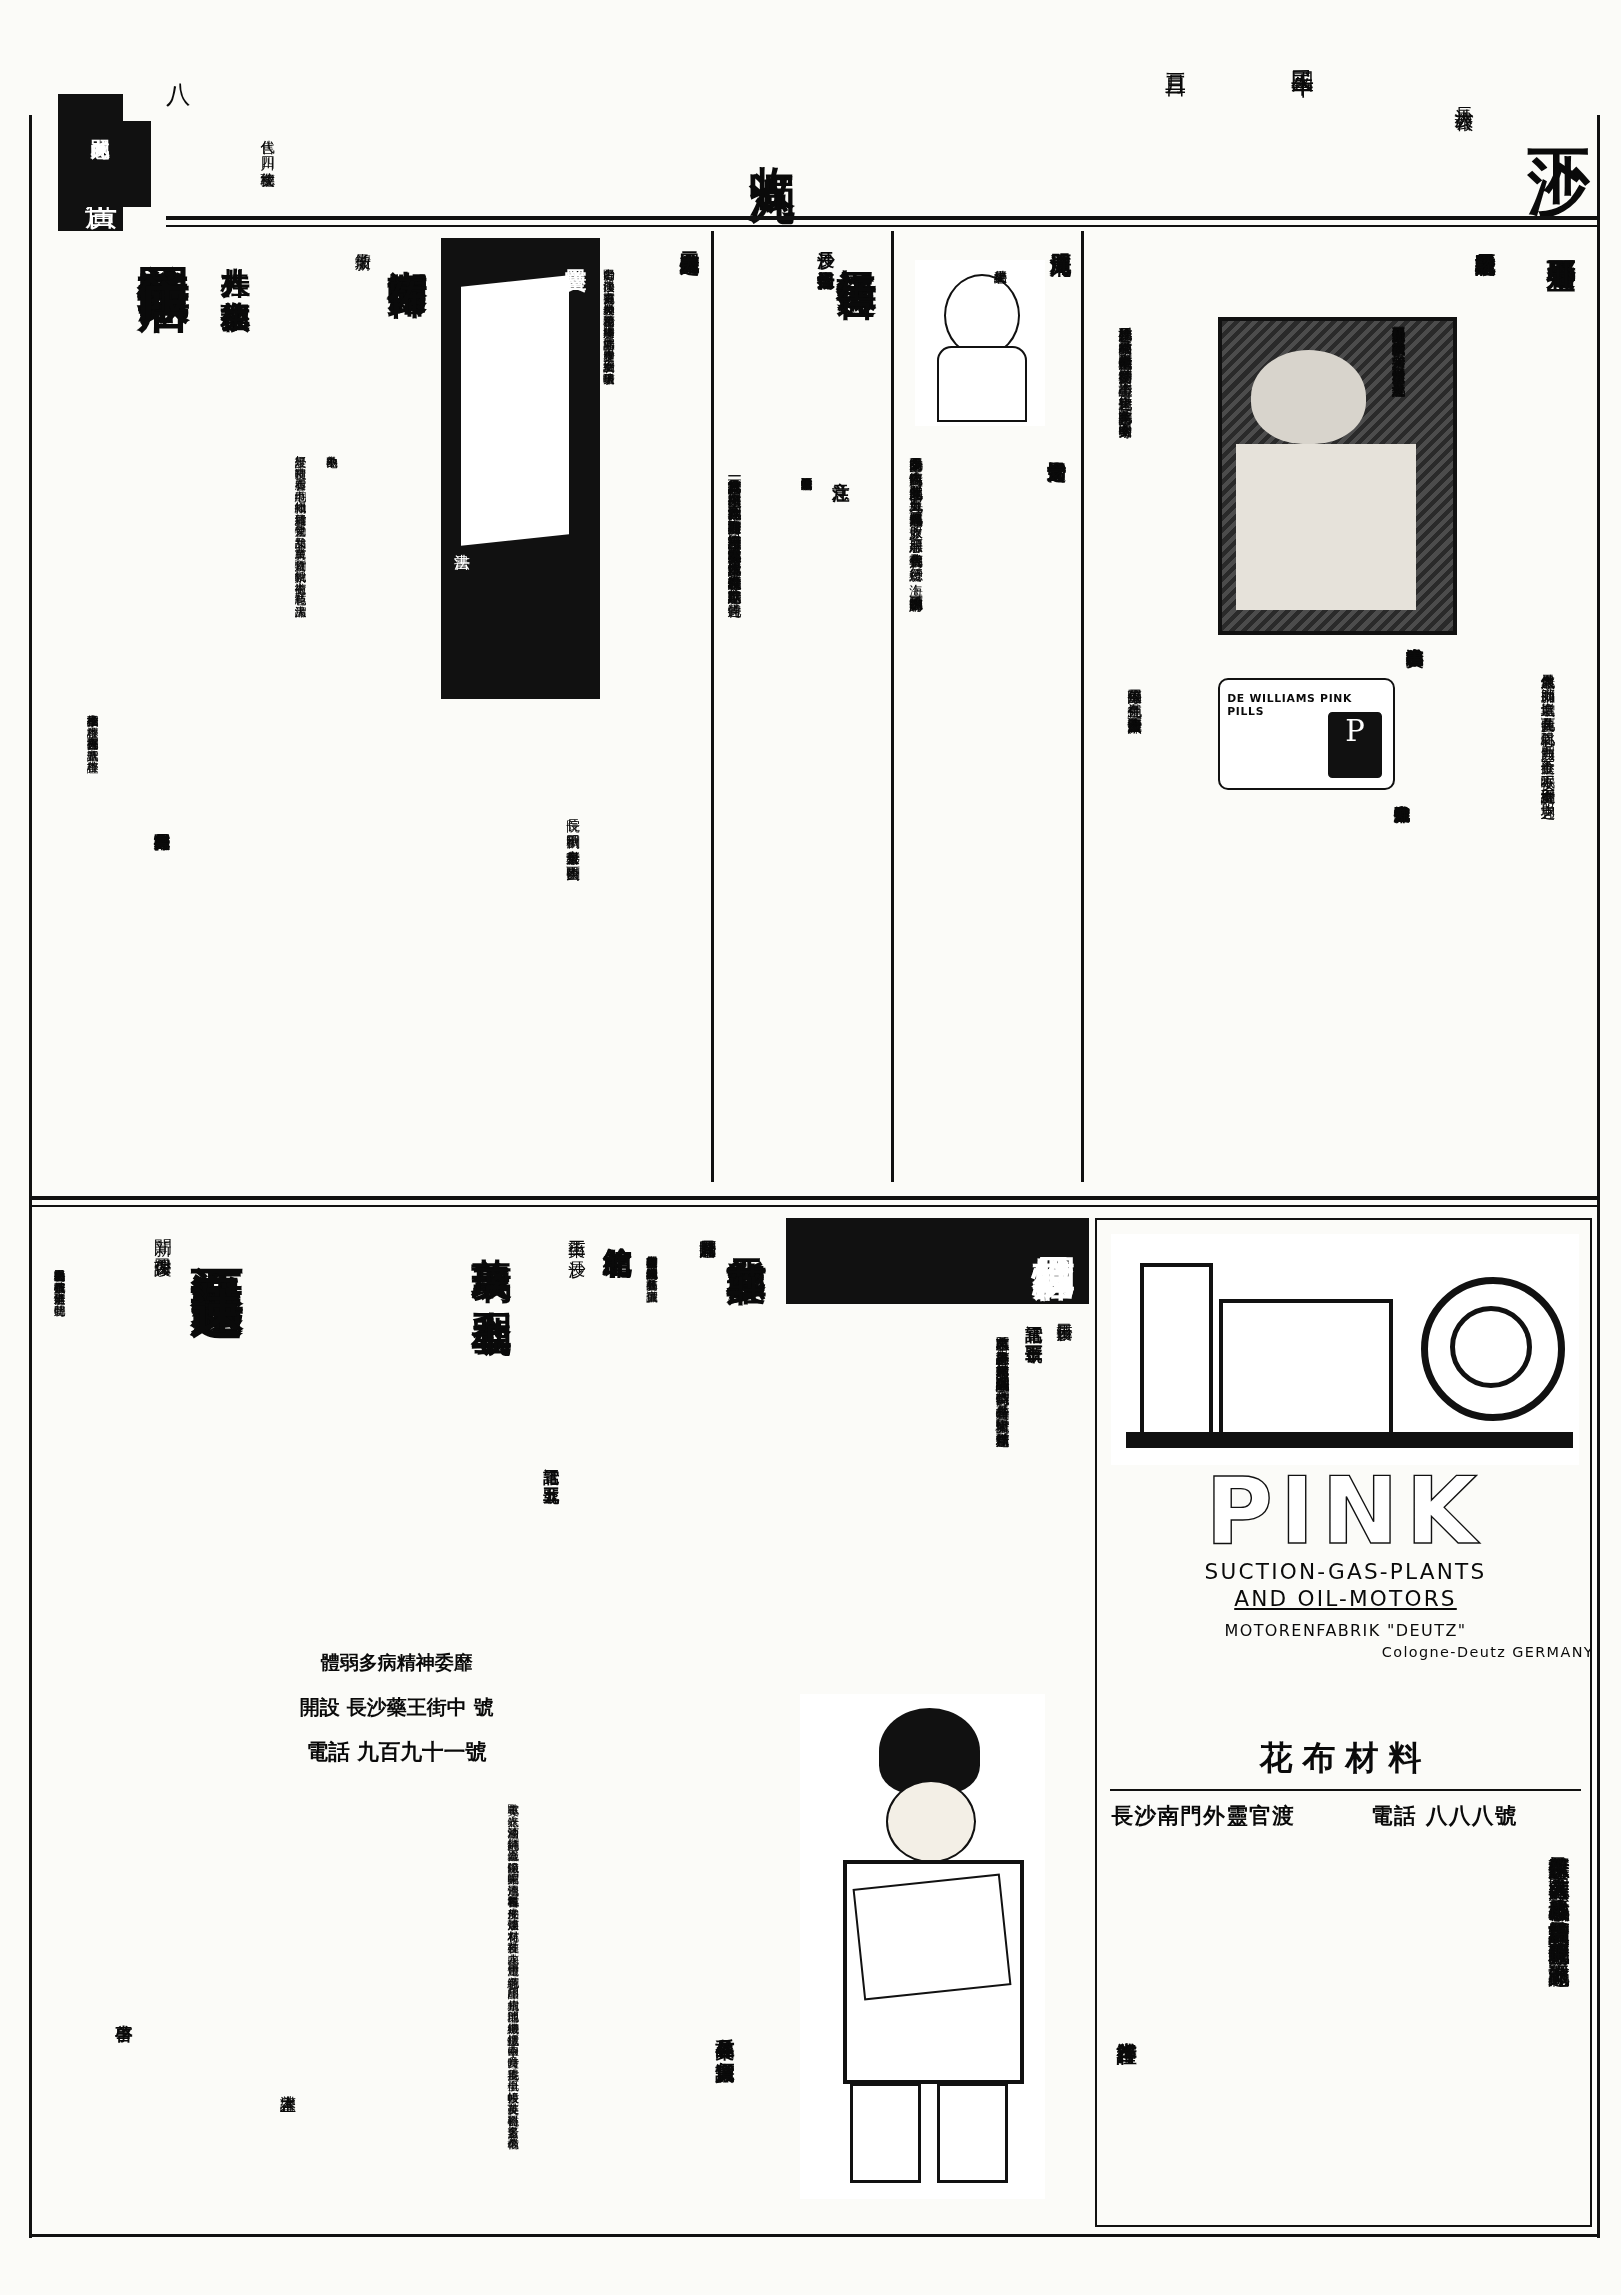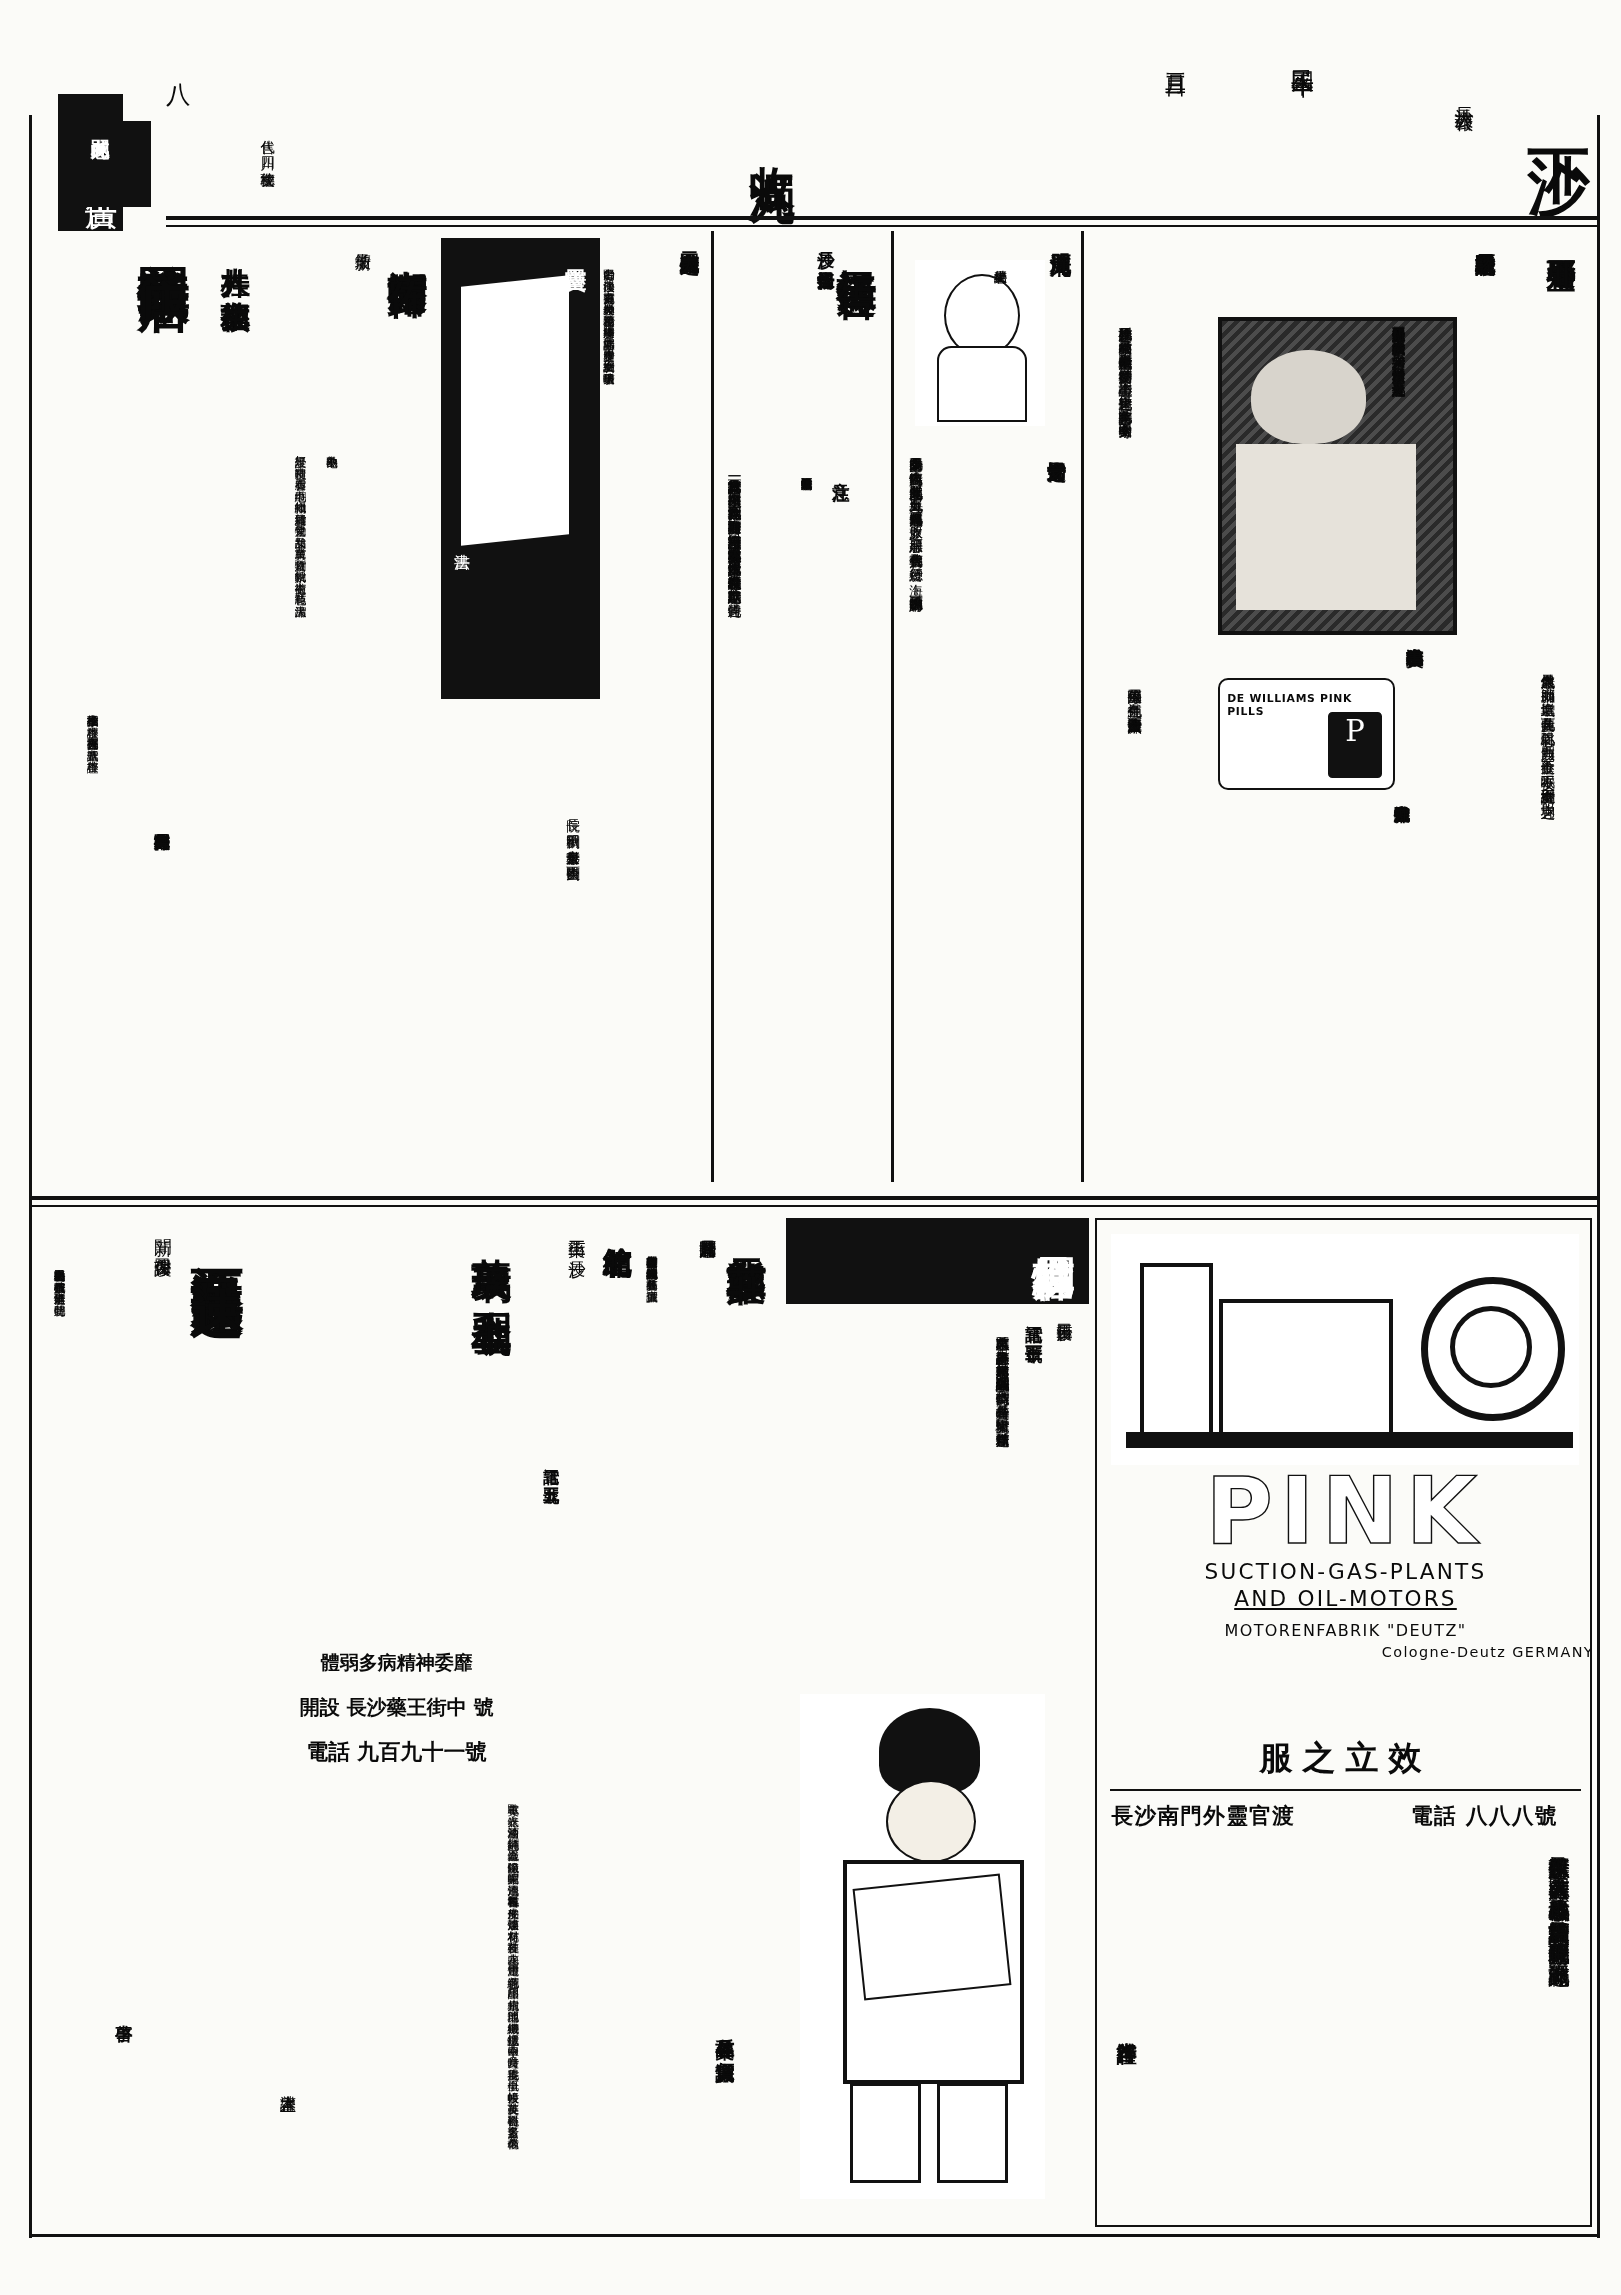--- a/index.html
+++ b/index.html
@@ -206,26 +206,26 @@
       <div style="position:absolute;left:310px;top:43px;width:130px;height:130px;border:7.2px solid #111;border-radius:50%;background:#fff;"></div>
       <div style="position:absolute;left:339px;top:72px;width:72px;height:72px;border:5.8px solid #111;border-radius:50%;"></div>
       <div style="position:absolute;left:14.4px;top:198px;width:447px;height:16px;background:#111;"></div>
     </div>
     <div id="deutz-word" style="position:absolute;left:17.3px;top:238px;width:461px;text-align:center;">PINK</div>
     <div class="latin" style="position:absolute;left:0;top:339px;width:497px;text-align:center;font-size:21.6px;letter-spacing:2.2px;">SUCTION-GAS-PLANTS</div>
     <div class="latin" style="position:absolute;left:0;top:366px;width:497px;text-align:center;font-size:21.6px;letter-spacing:2.2px;text-decoration:underline;">AND OIL-MOTORS</div>
     <div class="latin" style="position:absolute;left:0;top:401px;width:497px;text-align:center;font-size:16px;letter-spacing:1.4px;">MOTORENFABRIK "DEUTZ"</div>
     <div class="latin" style="position:absolute;left:0;top:424px;width:497px;text-align:right;font-size:14.4px;letter-spacing:1.4px;">Cologne-Deutz  GERMANY</div>
 
-    <div style="position:absolute;left:0;top:516px;width:497px;text-align:center;font-size:33px;font-weight:bold;letter-spacing:10px;">服之立效</div>
+    <div style="position:absolute;left:0;top:516px;width:497px;text-align:center;font-size:33px;font-weight:bold;letter-spacing:10px;">花布材料</div>
 
     <div class="hrule" style="left:13px;top:569px;width:471px;height:2.2px;"></div>
 
     <div style="position:absolute;left:14.4px;top:581px;width:238px;font-size:21.6px;font-weight:bold;letter-spacing:1.4px;">長沙南門外靈官渡</div>
-    <div style="position:absolute;left:274px;top:581px;width:209px;font-size:21.6px;font-weight:bold;letter-spacing:1.4px;margin-left:40px;">電話 八八八號</div>
+    <div style="position:absolute;left:274px;top:581px;width:209px;font-size:21.6px;font-weight:bold;letter-spacing:1.4px;">電話 八八八號</div>
 
     <div class="vr" style="position:absolute;right:14.4px;top:620px;height:346px;font-size:21.6px;line-height:1.6;">生意以及探保蘇行辦事務　兼德國各大著名工廠大　小各種機器凡本省以及外埠　設廠設煙及計劃均欲如須需者　敝行均可代為辦理倘蒙下問　無不竭誠歡迎此布</div>
     <div class="vr" style="position:absolute;left:17.3px;top:807px;height:166px;font-size:20px;font-weight:bold;">本洋行謹啓</div>
   </div>
 
   <div class="ad" style="left:786px;top:1218px;width:303px;height:1009px;">
     <div class="blk" style="position:absolute;right:0;top:0;width:303px;height:86px;"></div>
     <div class="vr" style="position:absolute;right:7.2px;top:5.8px;height:288px;color:#fff;font-size:42px;font-weight:bold;">悅祥昌綢莊</div>
     <div class="vr" style="position:absolute;right:14.4px;top:94px;height:180px;font-size:16px;">長沙藥王街口</div>
     <div class="vr" style="position:absolute;right:43px;top:94px;height:231px;font-size:17.3px;font-weight:bold;">電話 三百三十號</div>

